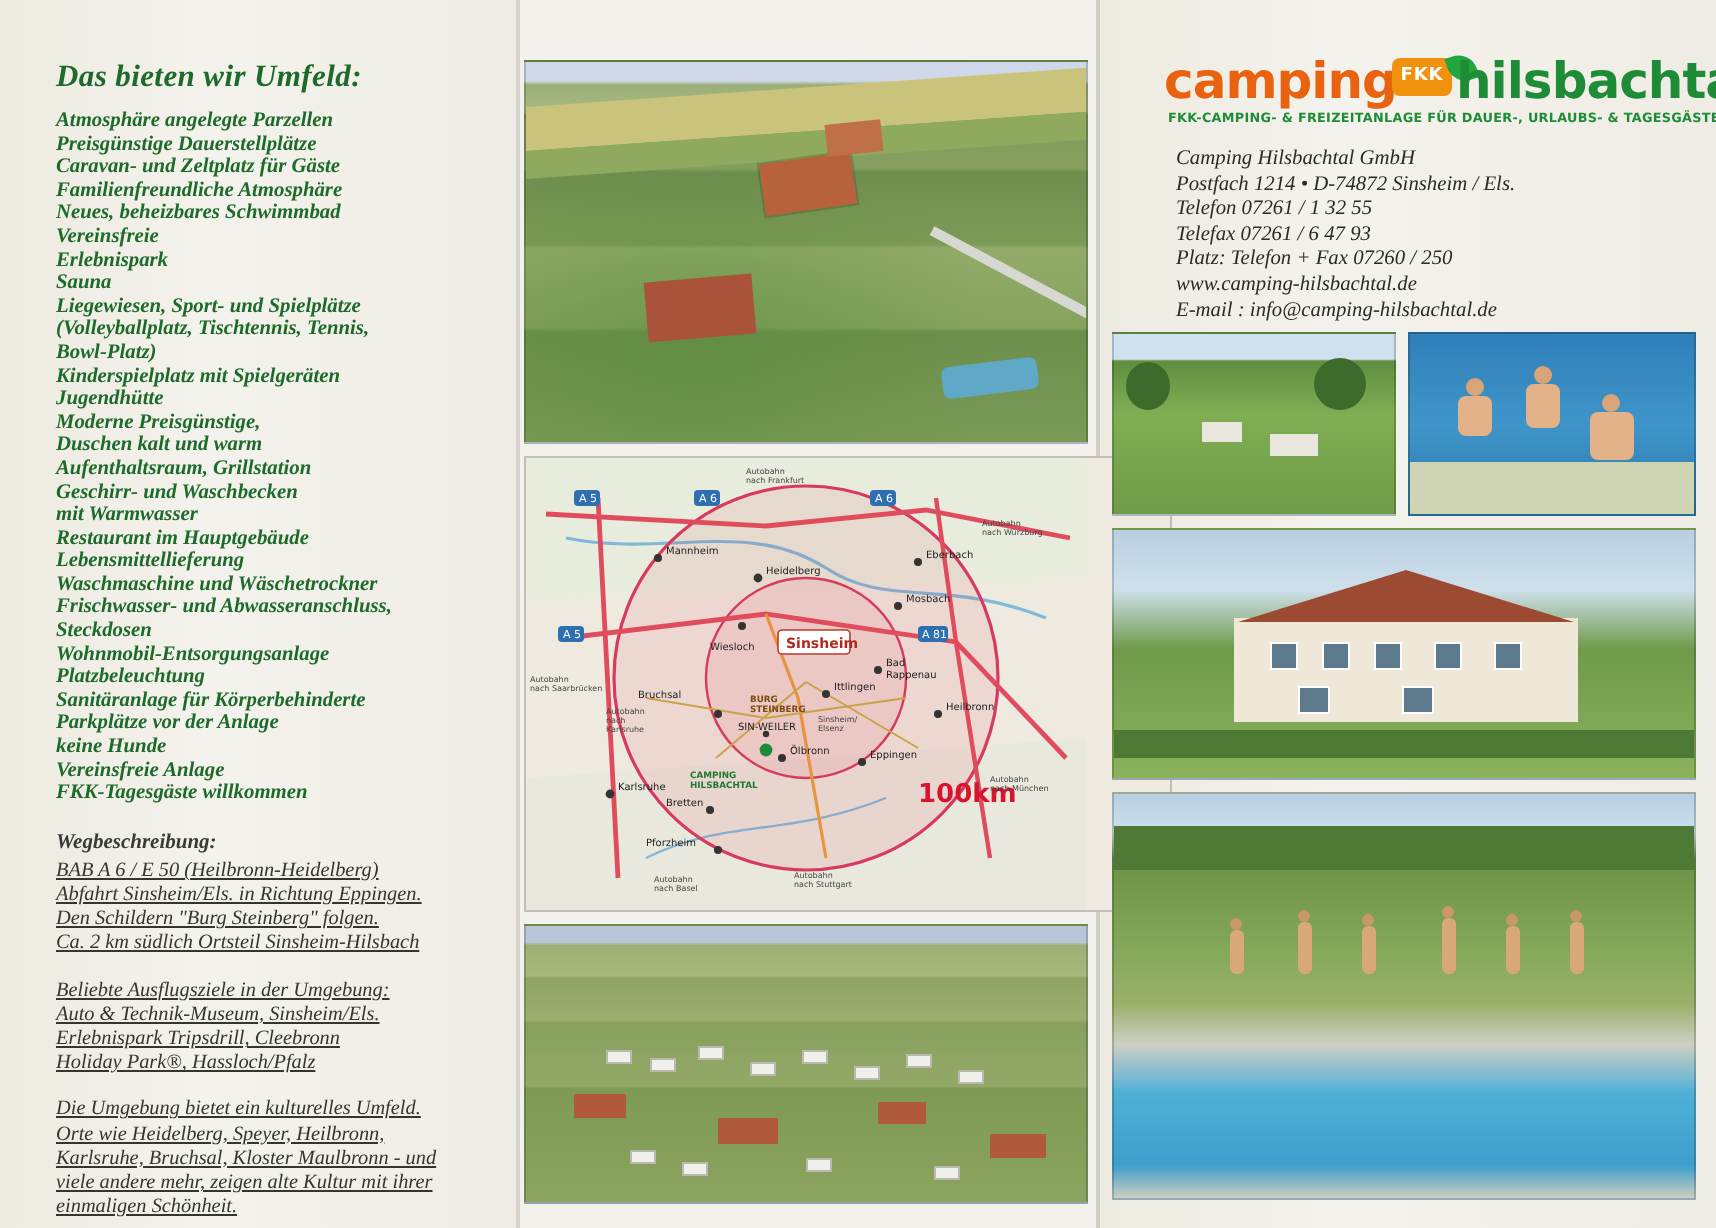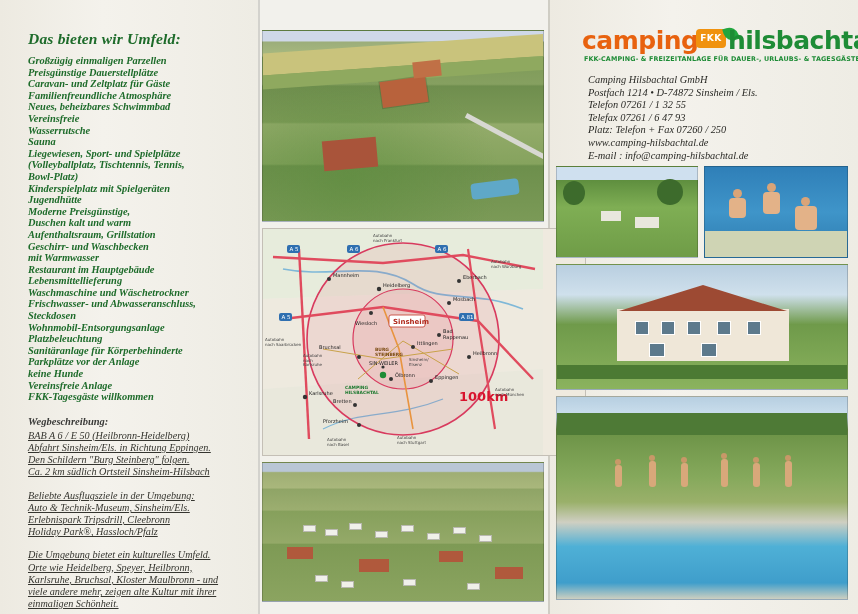--- a/index.html
+++ b/index.html
@@ -259,27 +259,27 @@
 <div class="page">
   <div class="paper-left"></div>
   <div class="paper-right"></div>
   <div class="fold" style="left:258px"></div>
   <div class="fold" style="left:548px"></div>
 
   <div class="left-col">
     <div class="left-title">Das bieten wir Umfeld:</div>
 
     <ul class="feature-list">
-      <li>Großzügig einmaligen Parzellen</li>
+      <li>Atmosphäre angelegte Parzellen</li>
       <li>Preisgünstige Dauerstellplätze</li>
       <li>Caravan- und Zeltplatz für Gäste</li>
       <li>Familienfreundliche Atmosphäre</li>
       <li>Neues, beheizbares Schwimmbad</li>
       <li>Vereinsfreie</li>
-      <li>Wasserrutsche</li>
+      <li>Erlebnispark</li>
       <li>Sauna</li>
       <li>Liegewiesen, Sport- und Spielplätze</li>
       <li>(Volleyballplatz, Tischtennis, Tennis,</li>
       <li>Bowl-Platz)</li>
       <li>Kinderspielplatz mit Spielgeräten</li>
       <li>Jugendhütte</li>
       <li>Moderne Preisgünstige,</li>
       <li>Duschen kalt und warm</li>
       <li>Aufenthaltsraum, Grillstation</li>
       <li>Geschirr- und Waschbecken</li>

